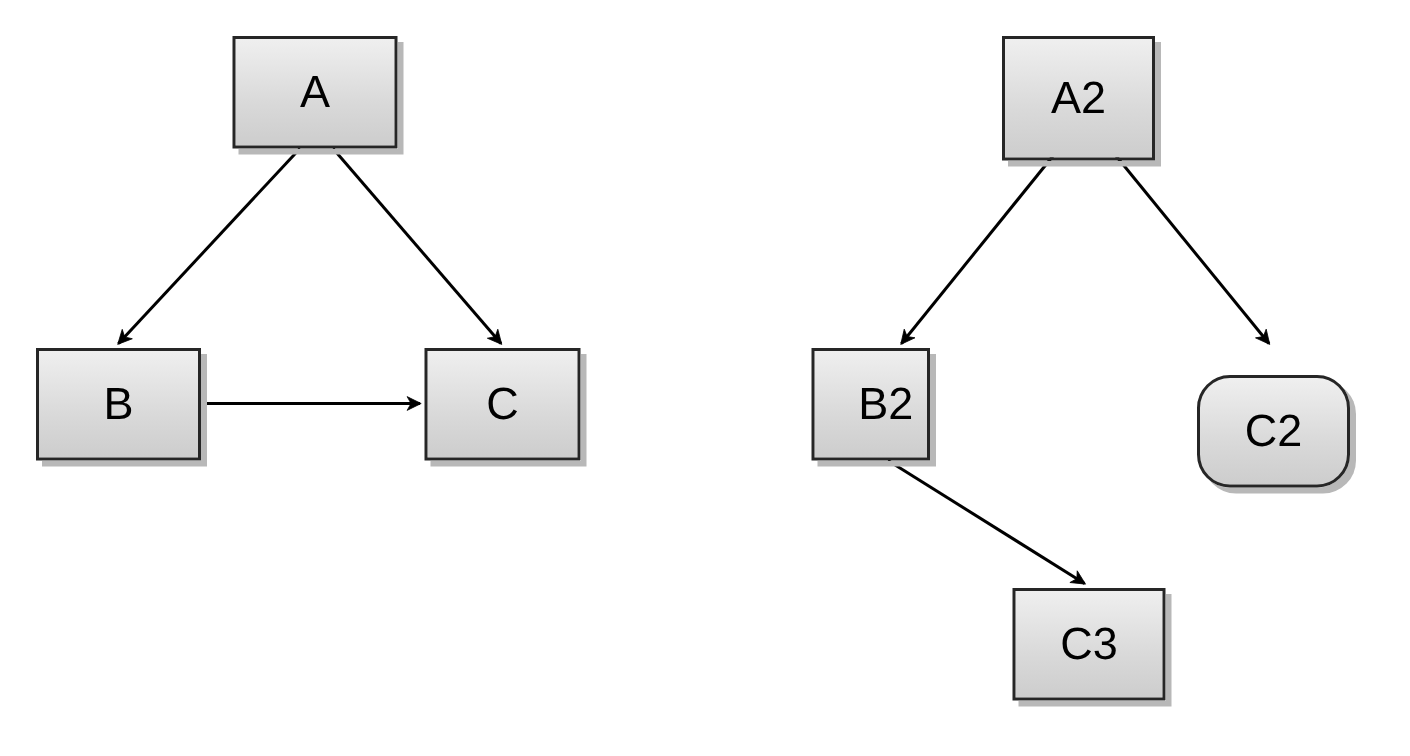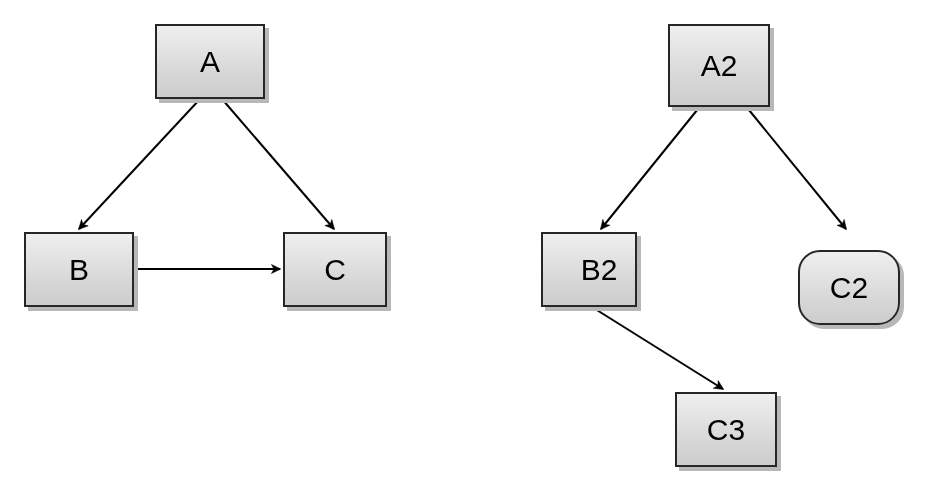--- a/index.html
+++ b/index.html
@@ -73,21 +73,21 @@
       </div>
       <div class="node" style="left: 24px; top: 232px; width: 110px; height: 75px;">
         <span class="node-label">B</span>
       </div>
       <div class="node" style="left: 283px; top: 232px; width: 104px; height: 75px;">
         <span class="node-label">C</span>
       </div>
       <div class="node" style="left: 668px; top: 24px; width: 102px; height: 83px;">
         <span class="node-label">A2</span>
       </div>
-      <div class="node" style="left: 541px; top: 232px; width: 96px; height: 75px; padding-left: 20px;">
+      <div class="node" style="left: 541px; top: 232px; width: 79px; height: 75px; padding-left: 20px;">
         <span class="node-label">B2</span>
       </div>
       <div class="node" style="left: 798px; top: 250px; width: 102px; height: 75px; border-radius: 22px;">
         <span class="node-label">C2</span>
       </div>
       <div class="node" style="left: 675px; top: 392px; width: 102px; height: 75px;">
         <span class="node-label">C3</span>
       </div>
     </div>
 

